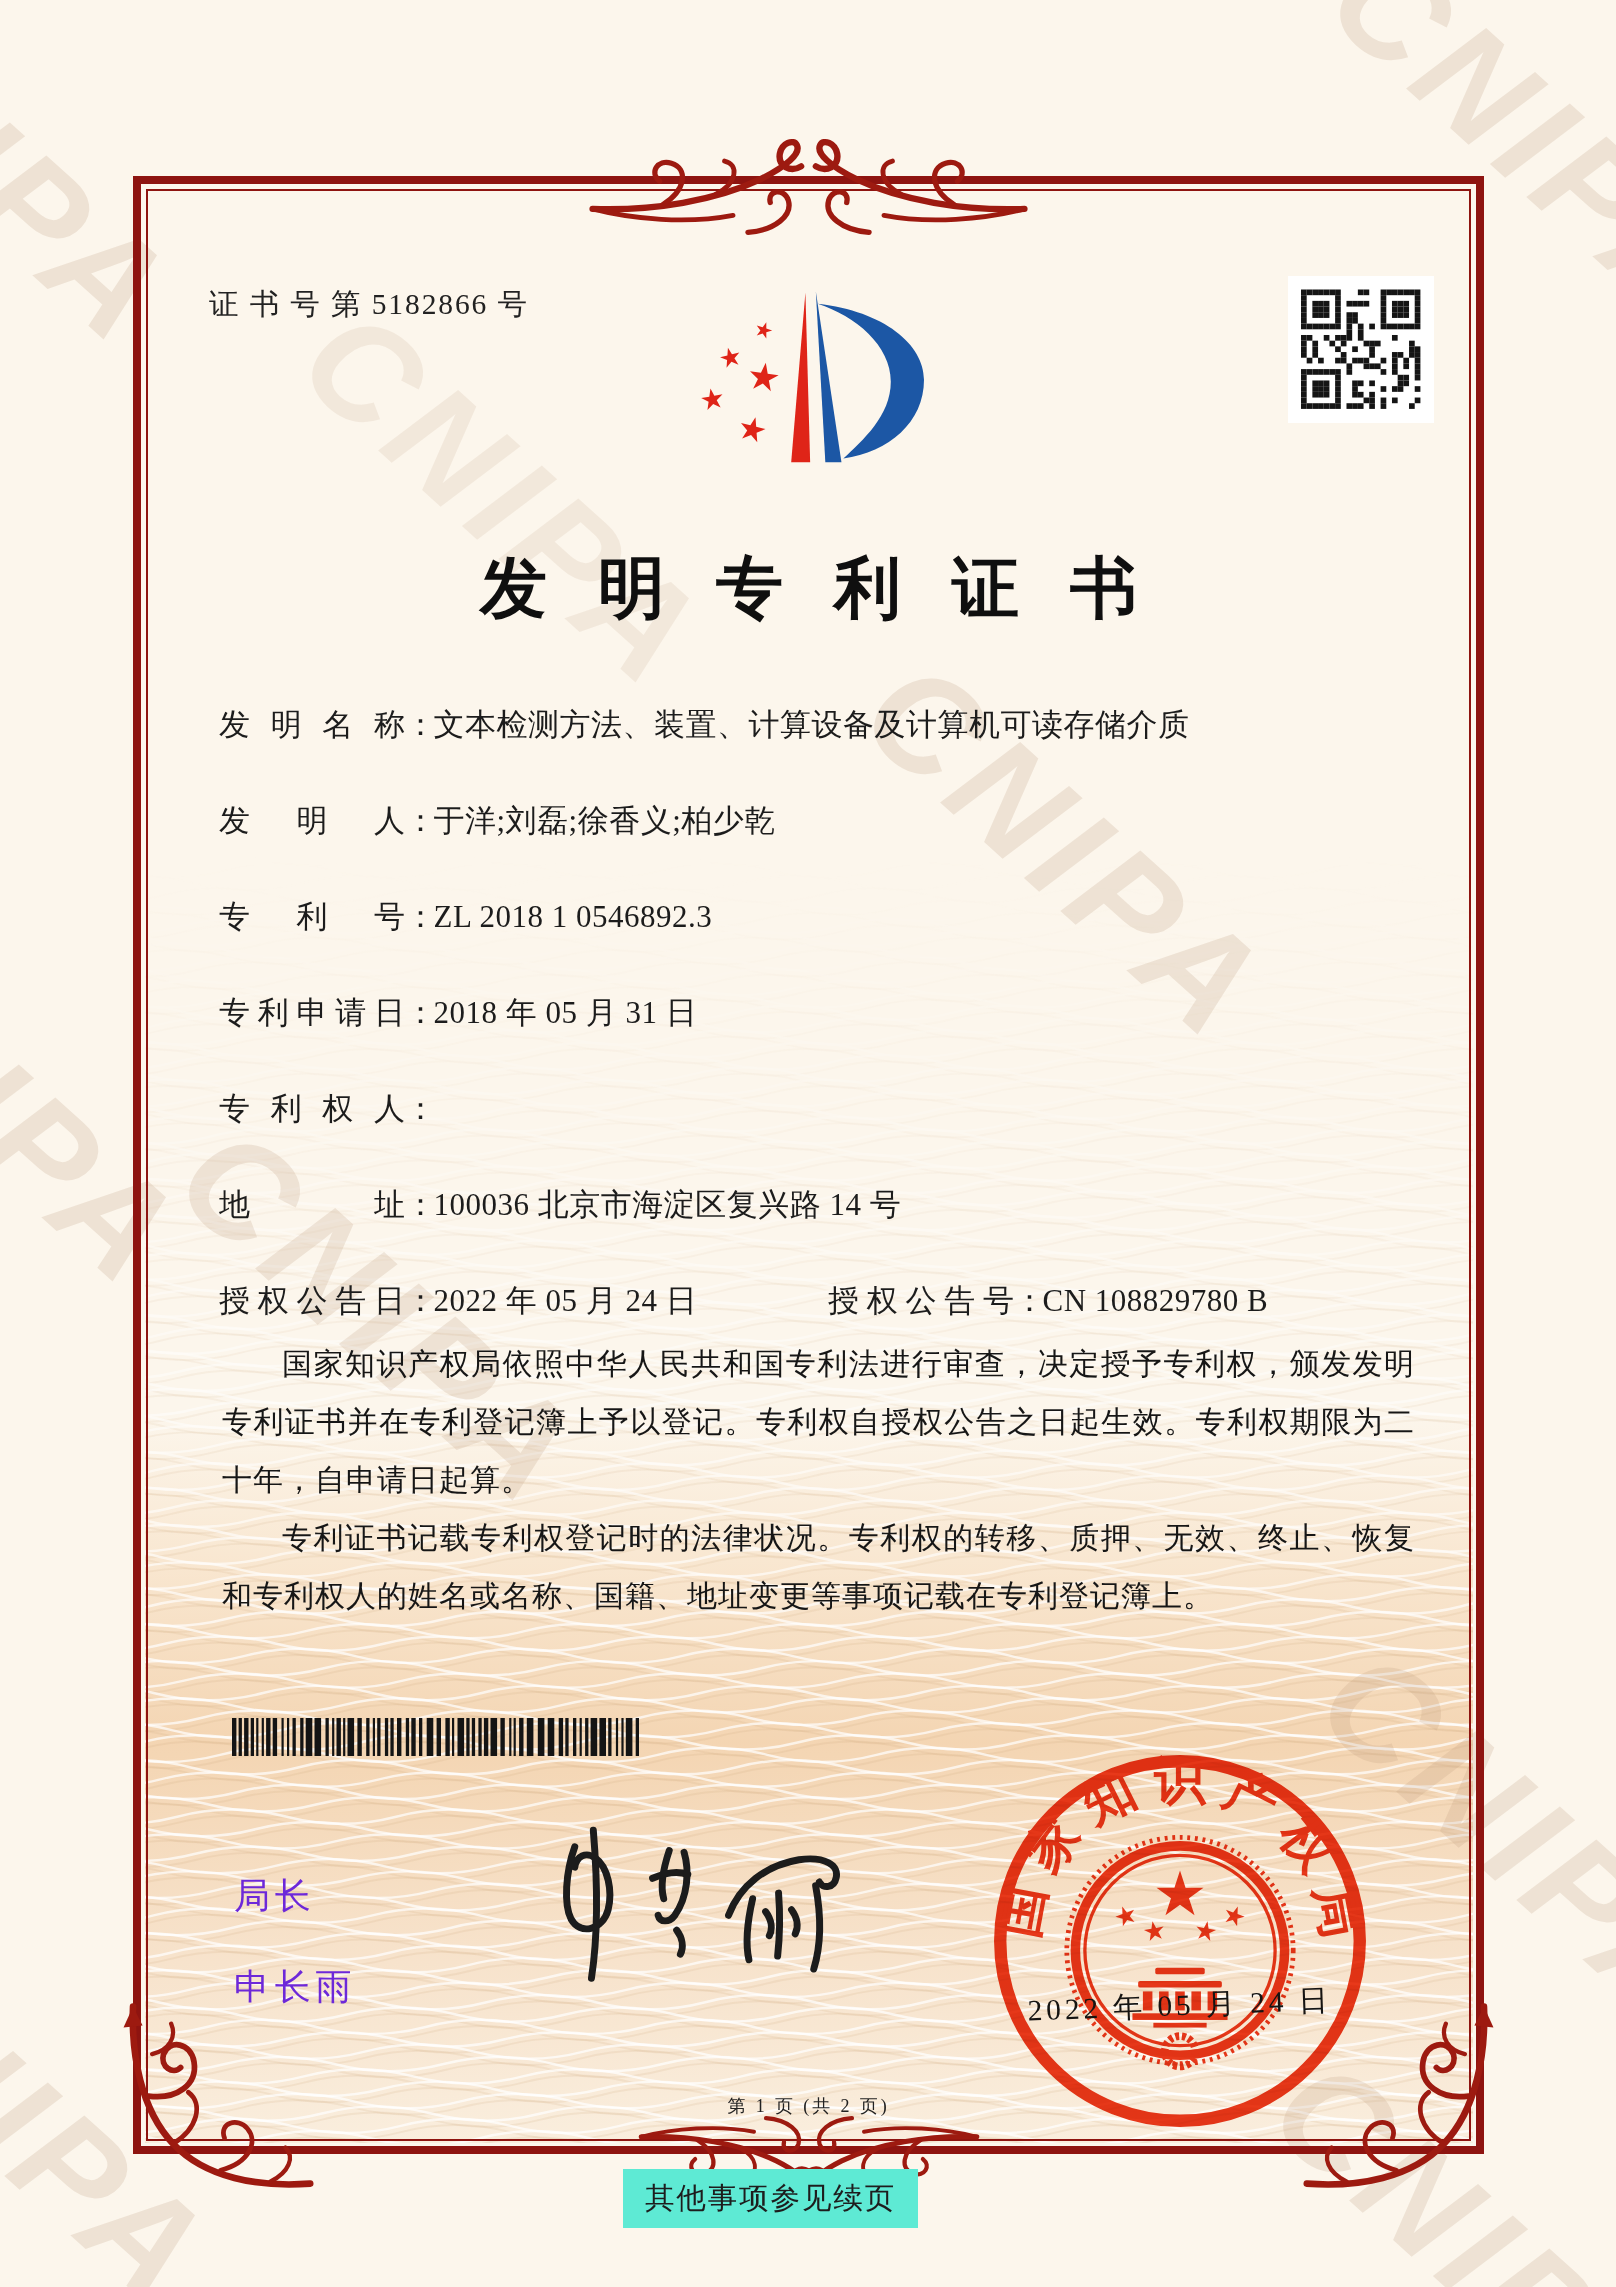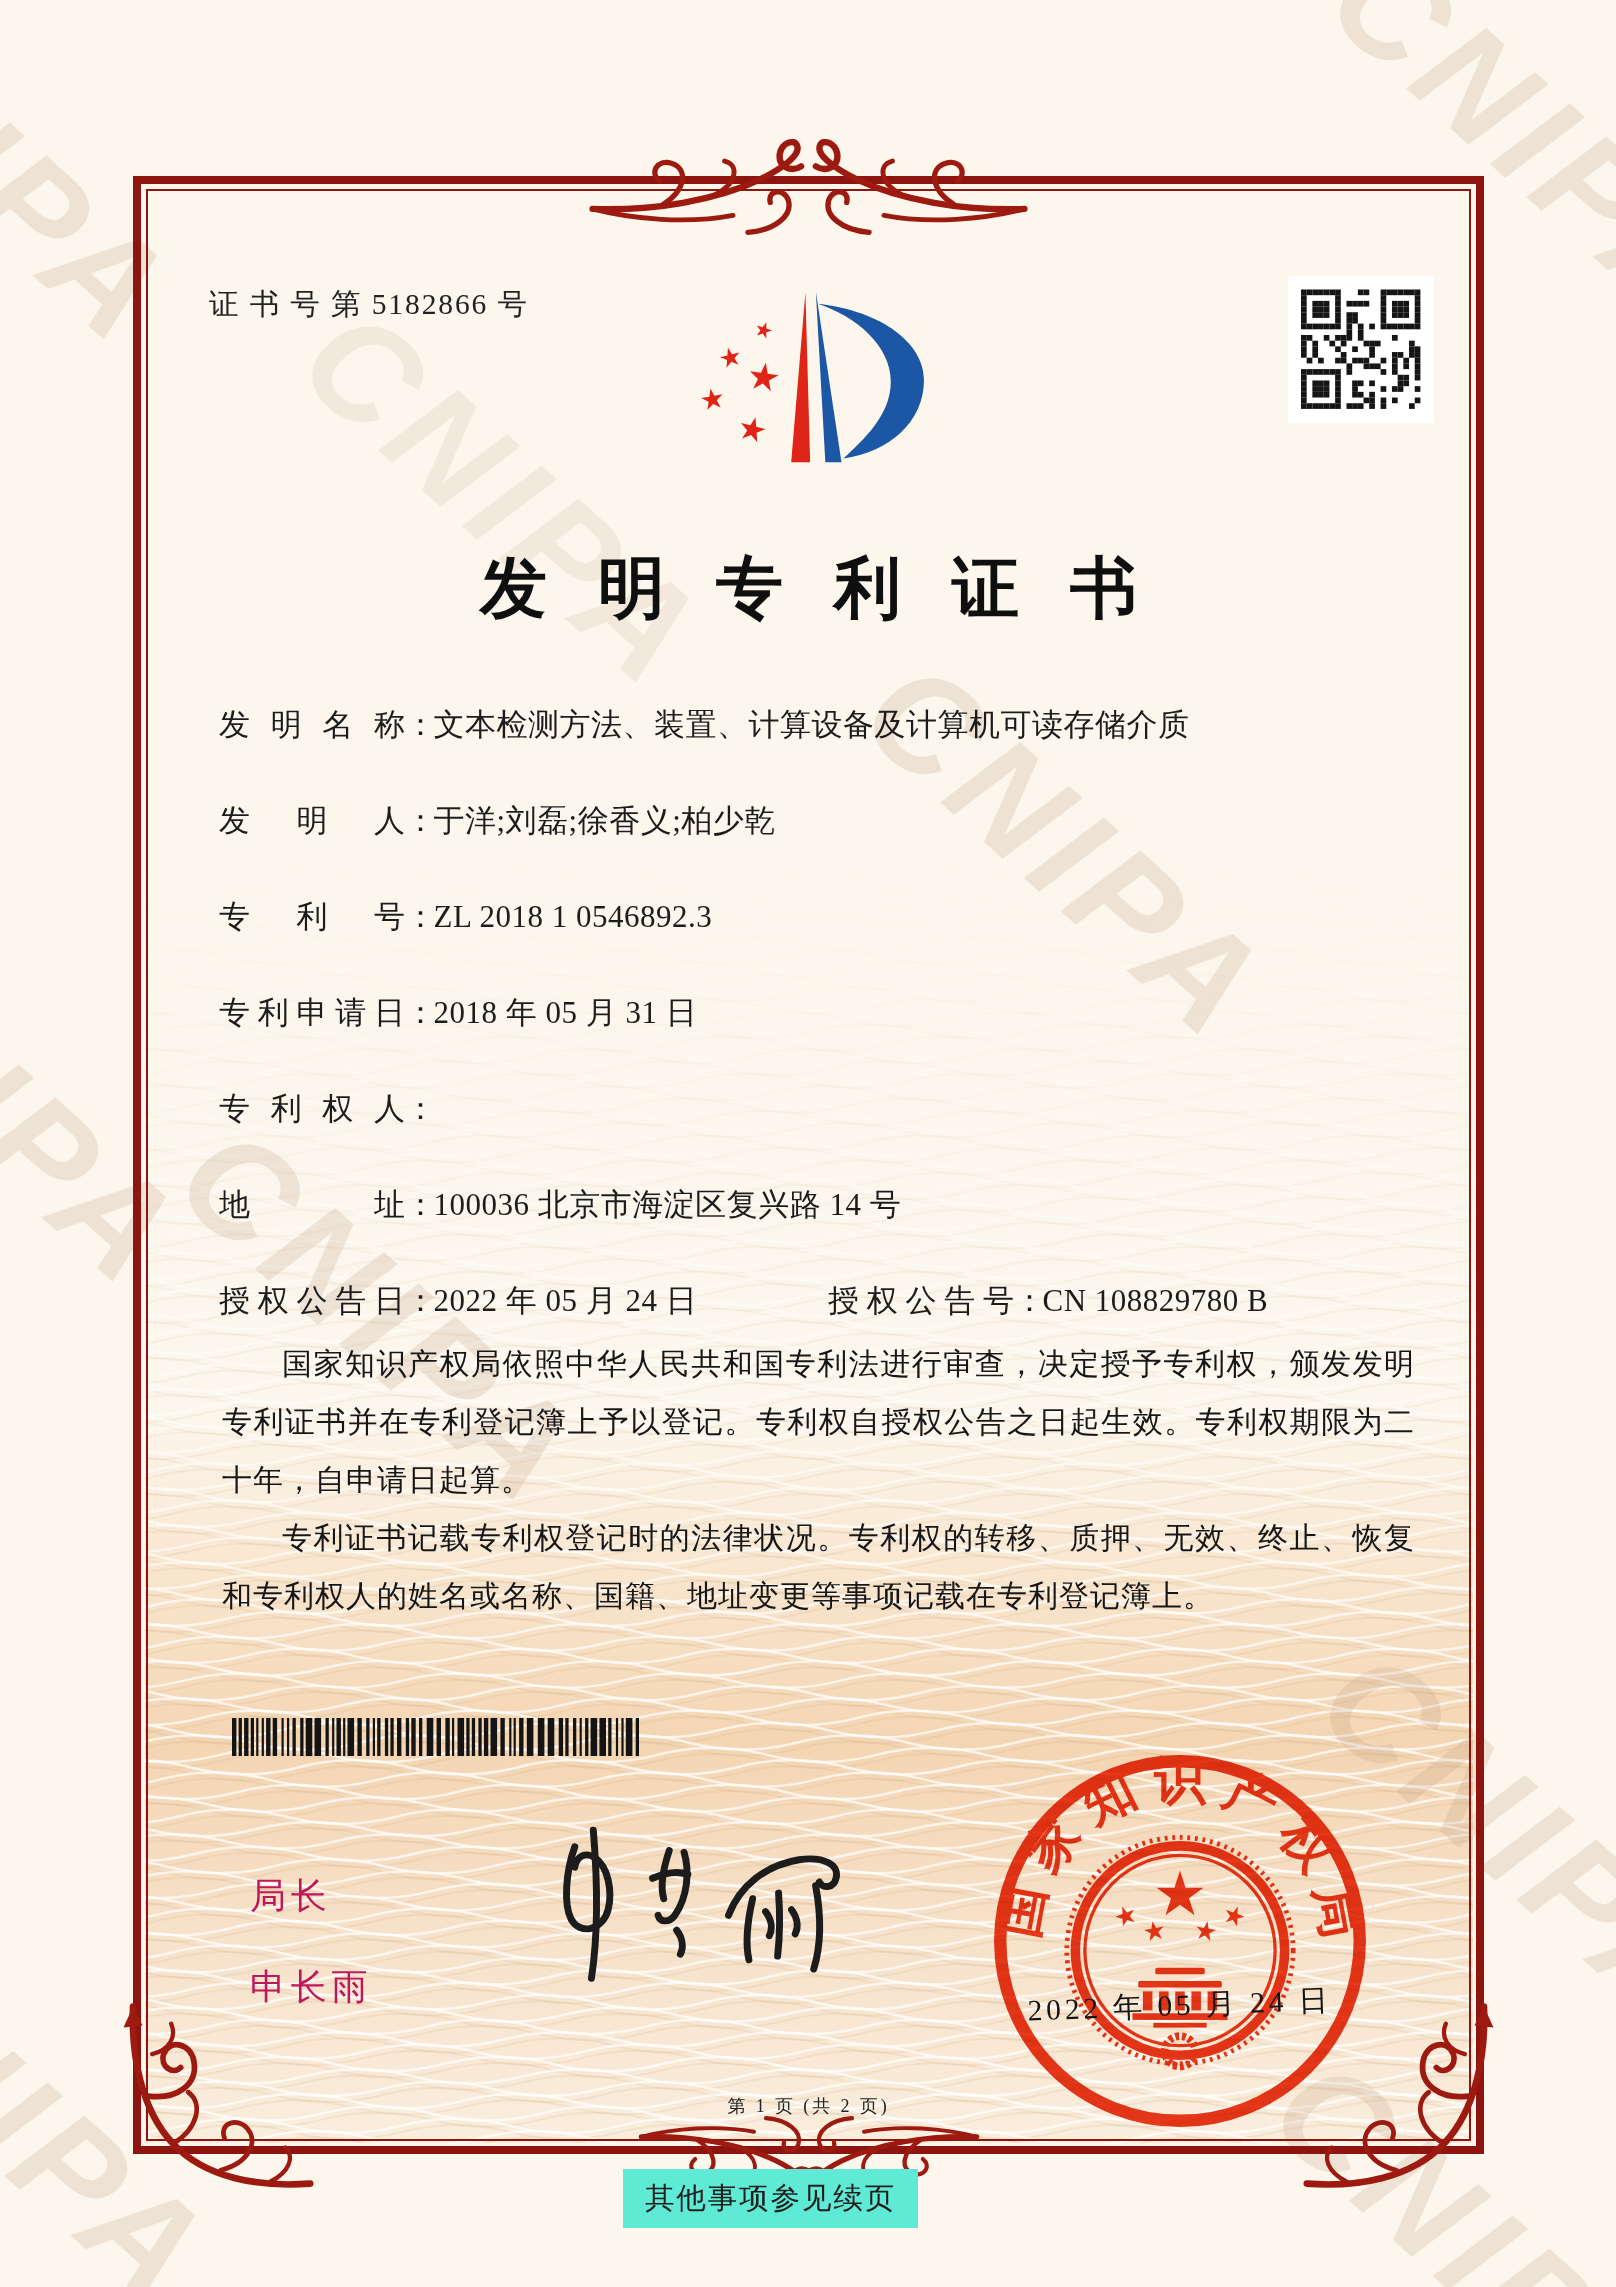--- a/index.html
+++ b/index.html
@@ -84,21 +84,21 @@
     position:absolute;left:222px;top:1335px;width:1193px;z-index:6;
     font-size:30px;line-height:58px;letter-spacing:1px;text-align:justify;color:#161616;
   }
   .bodytext p{margin:0;text-indent:2em;}
 
   .barcode{position:absolute;left:232px;top:1718px;width:407px;height:38px;z-index:6;fill:#141414;}
 
   .director{
     position:absolute;left:234px;top:1872px;z-index:6;
     font-family:"Liberation Sans","DejaVu Sans",sans-serif;
-    font-size:36px;font-weight:500;letter-spacing:4.8px;color:#be185d;margin-left:16px;
+    font-size:36px;font-weight:500;letter-spacing:4.8px;color:#6d28d9;
   }
   .director div{margin-bottom:42px;}
   .signature{position:absolute;left:490px;top:1819px;width:390px;height:176px;z-index:6;}
 
   .seal{position:absolute;left:985px;top:1746px;width:390px;height:390px;z-index:7;mix-blend-mode:multiply;}
 
   .pageno{
     position:absolute;left:0;width:100%;top:2094px;z-index:6;
     text-align:center;font-size:18px;letter-spacing:2.9px;color:#222;
   }

